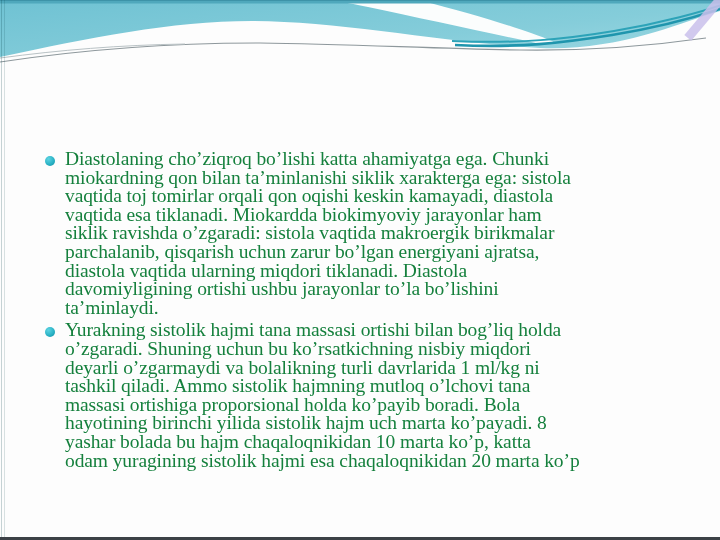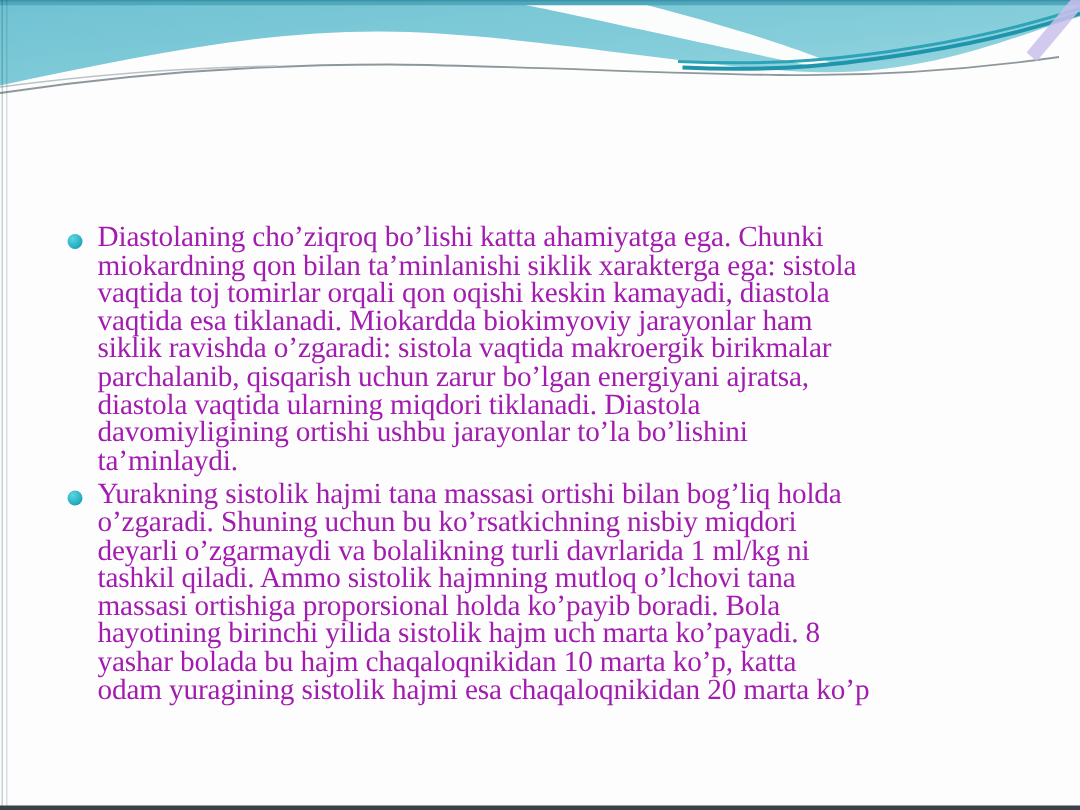--- a/index.html
+++ b/index.html
@@ -20,21 +20,21 @@
     font-weight:bold;font-size:185px;letter-spacing:8px;
     color:#cac0ec;line-height:1;user-select:none;
   }
   .watermark-corner{
     position:absolute;left:700px;top:-8px;width:9px;height:52px;
     background:#c9bfeb;transform:rotate(40deg);opacity:.85;
   }
   
   .content{
     position:absolute;left:45px;top:150px;width:665px;
-    color:#a21caf;
+    color:#15803d;
   }
   .bullet-item{display:flex;align-items:flex-start;margin-bottom:4px;}
   .bullet-dot{
     flex:0 0 10px;width:10px;height:10px;border-radius:50%;
     margin:6px 10px 0 0;
     background:radial-gradient(circle at 35% 30%, #5ed4e2 0%, #2bb3c6 55%, #0f8da3 100%);
   }
   .bullet-text{
     white-space:pre-line;
     font-size:19.5px;line-height:18.6px;

